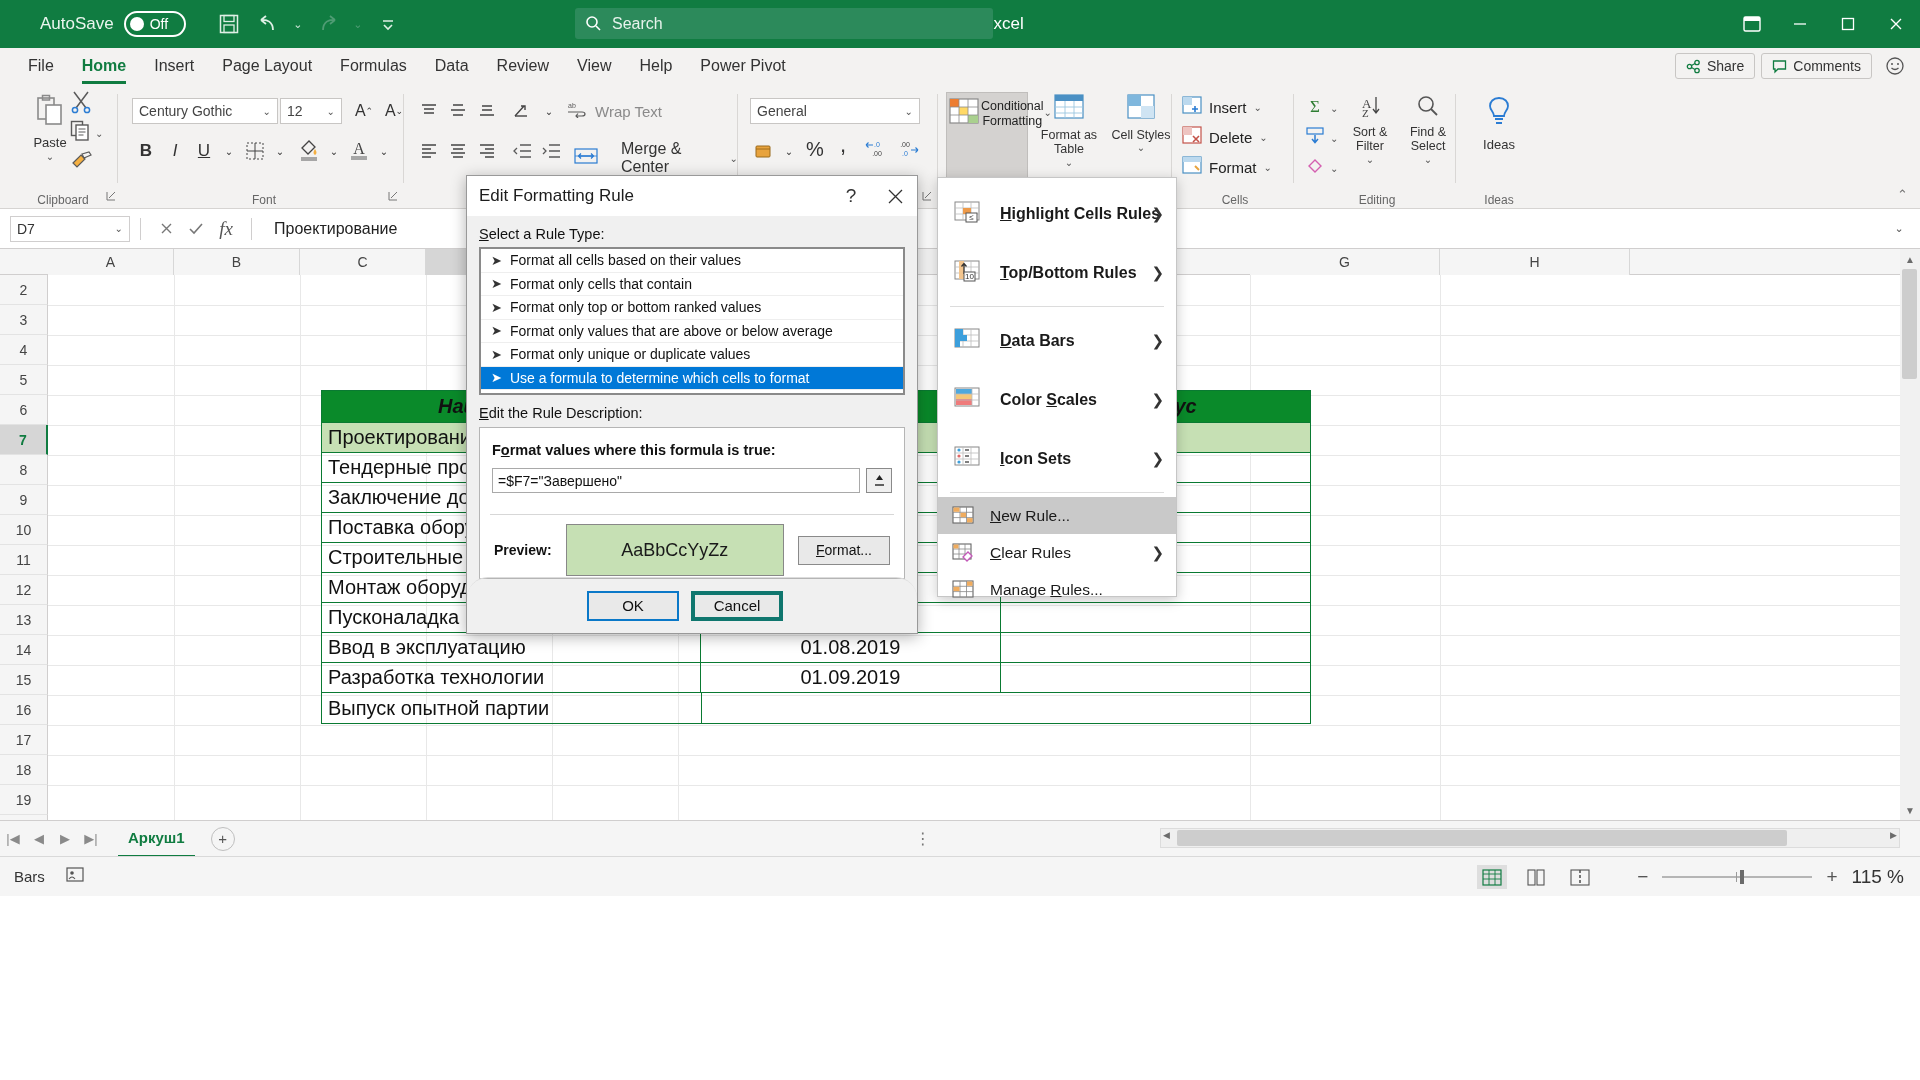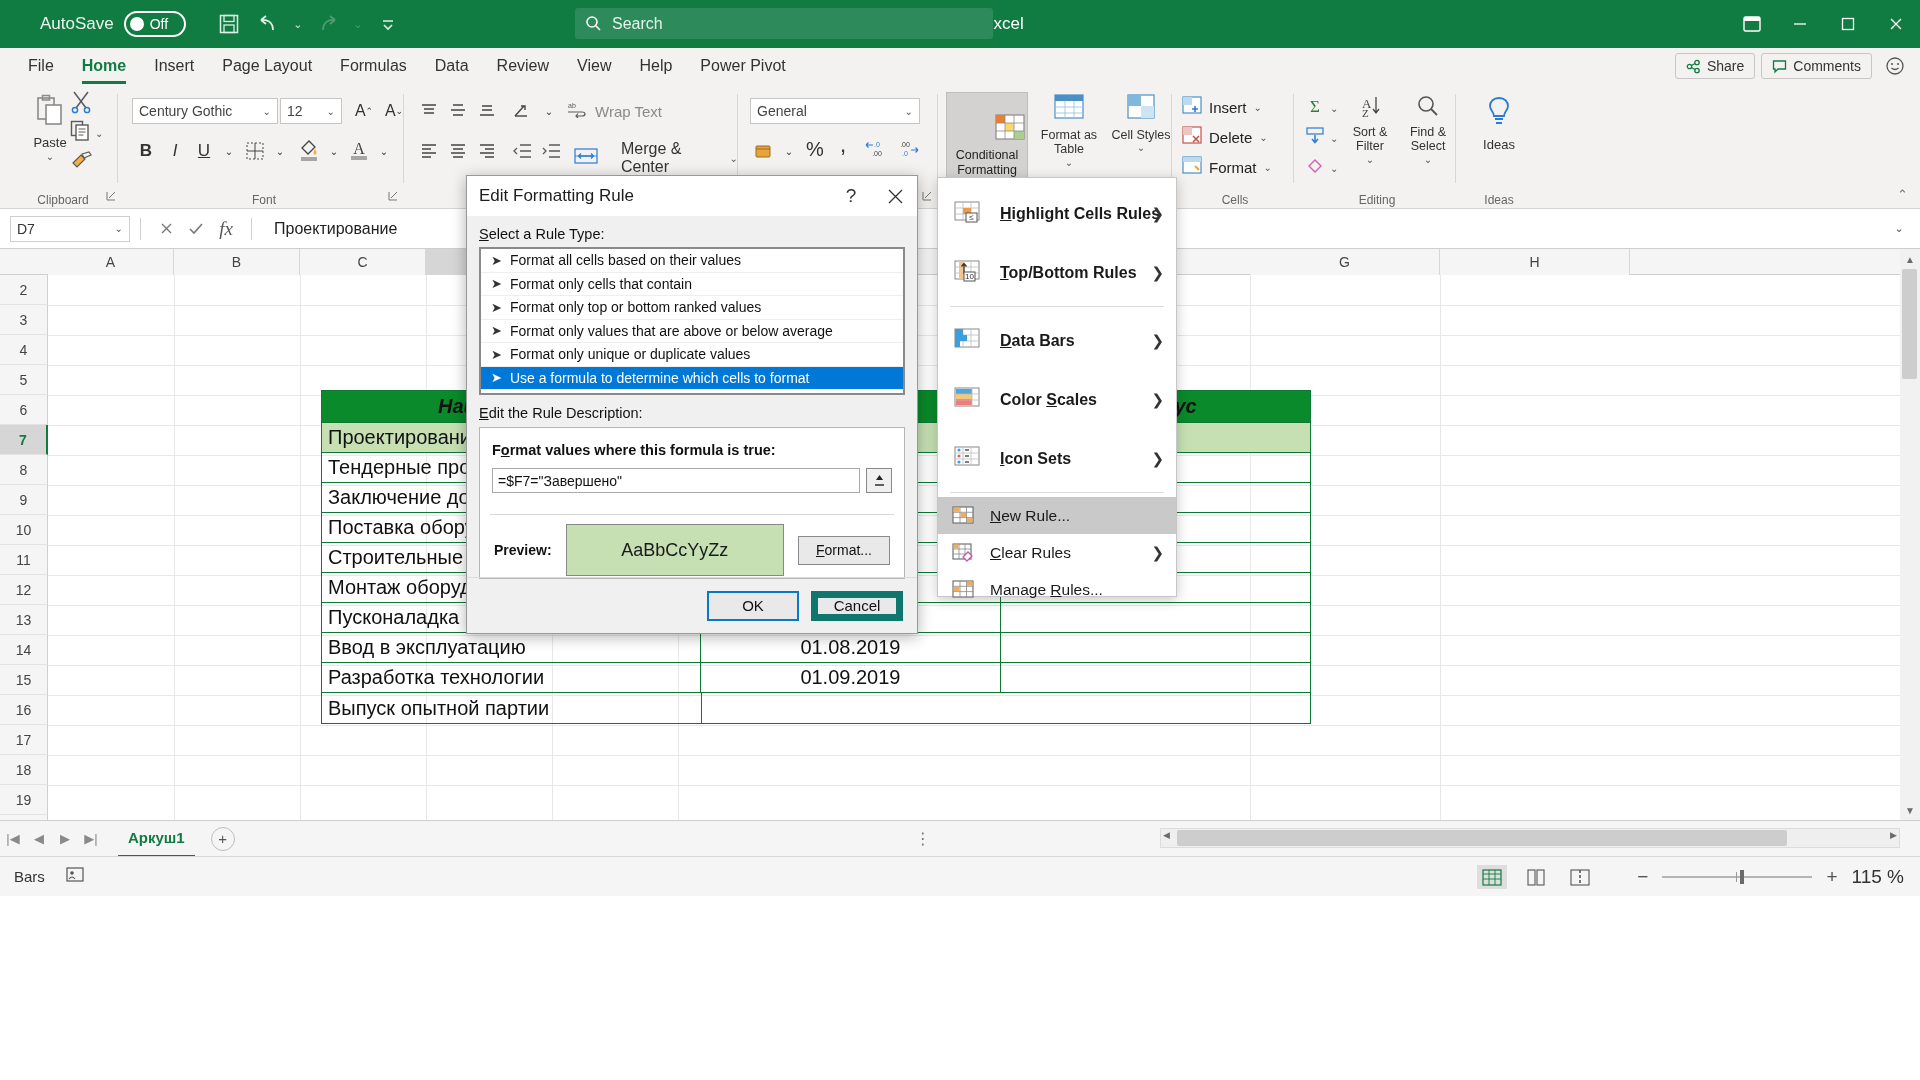--- a/index.html
+++ b/index.html
@@ -183,23 +183,23 @@
   .prev-box {
     flex: 1; height: 52px; background: #C6E0B4; border: 1px solid #888;
     display:flex; align-items:center; justify-content:center; font-size: 18px; color:#1a1a1a;
   }
   .prev-fmt {
     width: 92px; height: 29px; border: 1px solid #8a8a8a; background:#e9e9e9;
     display:flex; align-items:center; justify-content:center; font-size: 14px; color:#111;
   }
   .dlg-footer {
     position:absolute; left:0; right:0; bottom:0; height: 56px; border-top: 1px solid #dcdcdc;
-    display:flex; align-items:center; justify-content:flex-end; gap: 12px; padding-right: 14px;
-  }
-  .dbtn { width: 92px; height: 30px; border: 7px solid #0f766e; background:#e9e9e9;
+    display:flex; align-items:center; justify-content:center; gap: 12px; padding-right: 14px; border-radius: 21px;
+  }
+  .dbtn { width: 92px; height: 30px; border: 4px solid #0f766e; background:#e9e9e9;
           display:flex; align-items:center; justify-content:center; font-size:15px; color:#111; }
   .dbtn.primary { border: 2px solid #0a78c8; }
 
   
   .cfmenu {
     position: absolute; left: 937px; top: 177px; width: 240px; height: 420px;
     background: #ffffff; border: 1px solid #c6c6c6; box-shadow: 0 3px 12px rgba(0,0,0,.22);
     z-index: 50; padding: 6px 0;
   }
   .cfitem { height: 59px; display:flex; align-items:center; padding: 0 10px 0 16px; gap: 16px; position:relative;}
@@ -570,21 +570,21 @@
         <svg width="10" height="10" viewBox="0 0 10 10">
             <path d="M1 1 V9 H9" stroke="#777" stroke-width="1" fill="none"></path>
             <path d="M9 1 L3 7" stroke="#777" stroke-width="1"></path>
           </svg>
       </div>
       <div class="rgsep" style="right:0"></div>
     </div>
 
     <div class="rgroup" style="left:942px;width:230px">
       <div style="position:absolute;left:4px;top:8px;width:82px;background:#d4d2d0;height:86px;border:1px solid #c0bebc">
-        <div style="display:flex;flex-direction:column;align-items:flex-end;padding-top:20px">
+        <div style="display:flex;flex-direction:row;align-items:center;padding-top:3px">
           <span>
             <svg width="34" height="28" viewBox="0 0 34 28">
                 <rect x="3" y="2" width="28" height="24" fill="#fff" stroke="#8a8a8a" stroke-width="1.2"></rect>
                 <rect x="3" y="2" width="9" height="8" fill="#ed7d31"></rect>
                 <rect x="12" y="10" width="9" height="8" fill="#ffd966"></rect>
                 <rect x="21" y="18" width="10" height="8" fill="#a9d08e"></rect>
                 <path d="M12 2 V26 M21 2 V26 M3 10 H31 M3 18 H31" stroke="#8a8a8a" stroke-width="0.8"></path>
               </svg>
           </span>
           <span style="font-size:12.5px;color:#222;text-align:center;line-height:1.2;margin-top:3px">Conditional Formatting</span>

